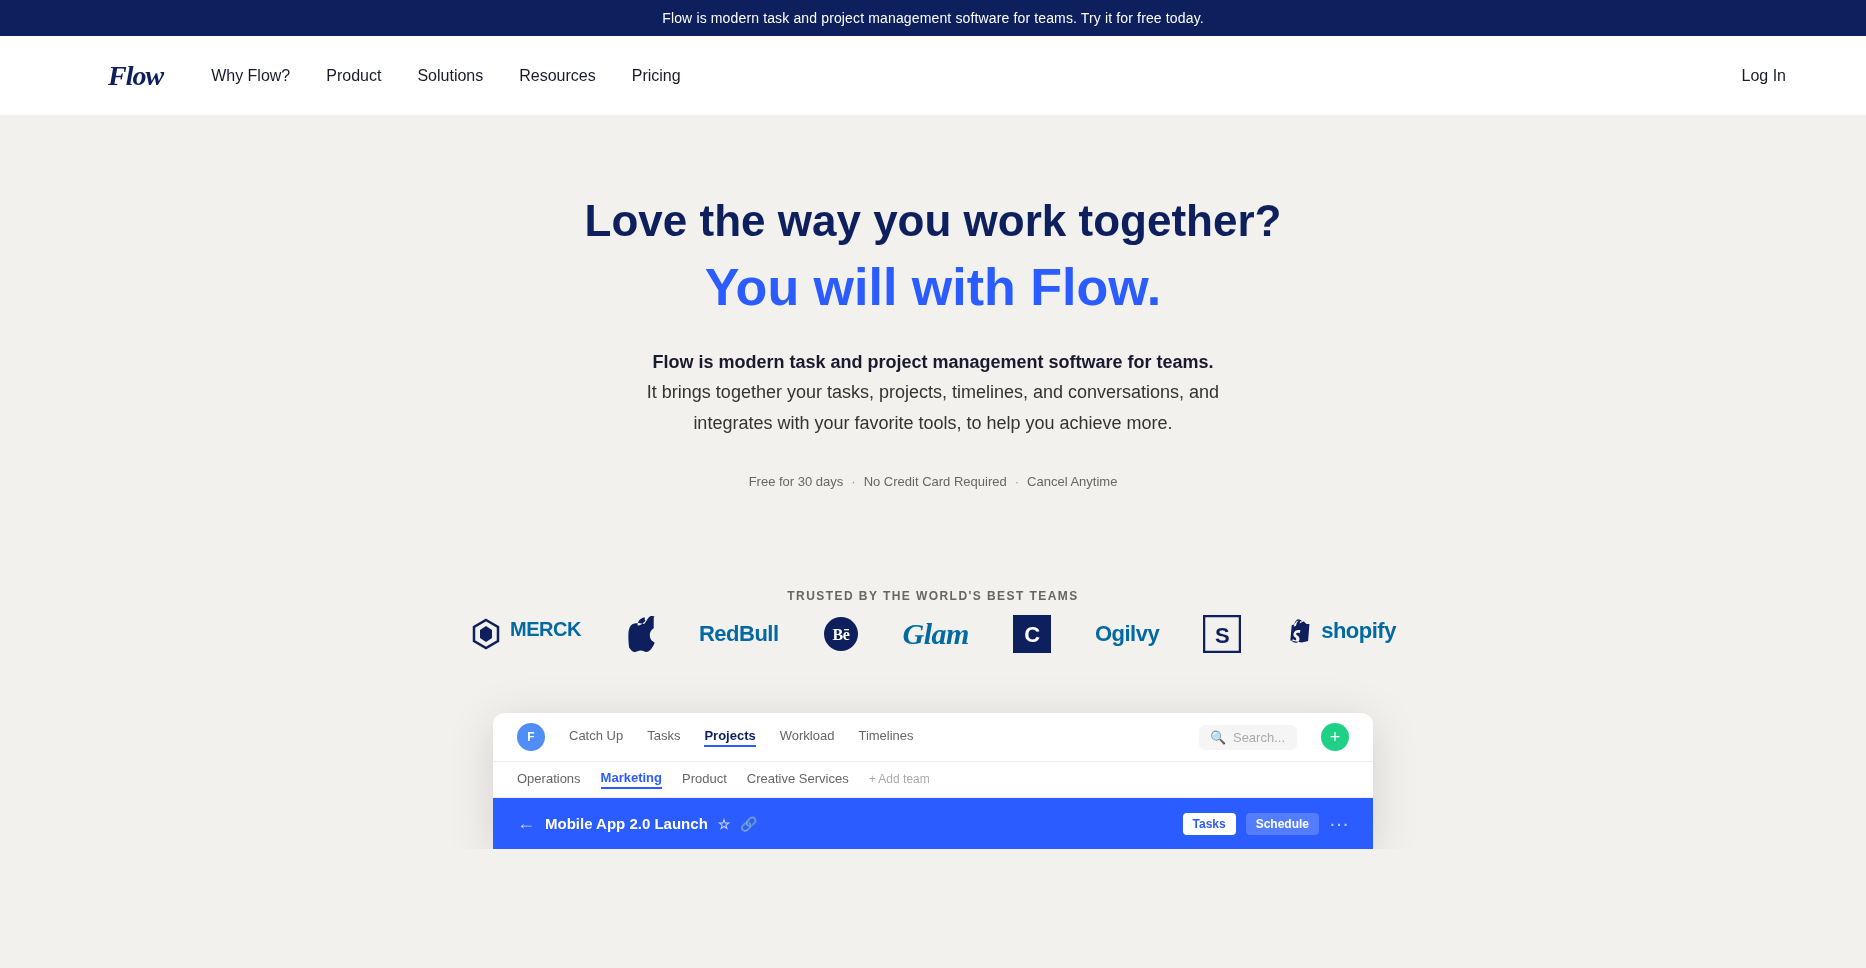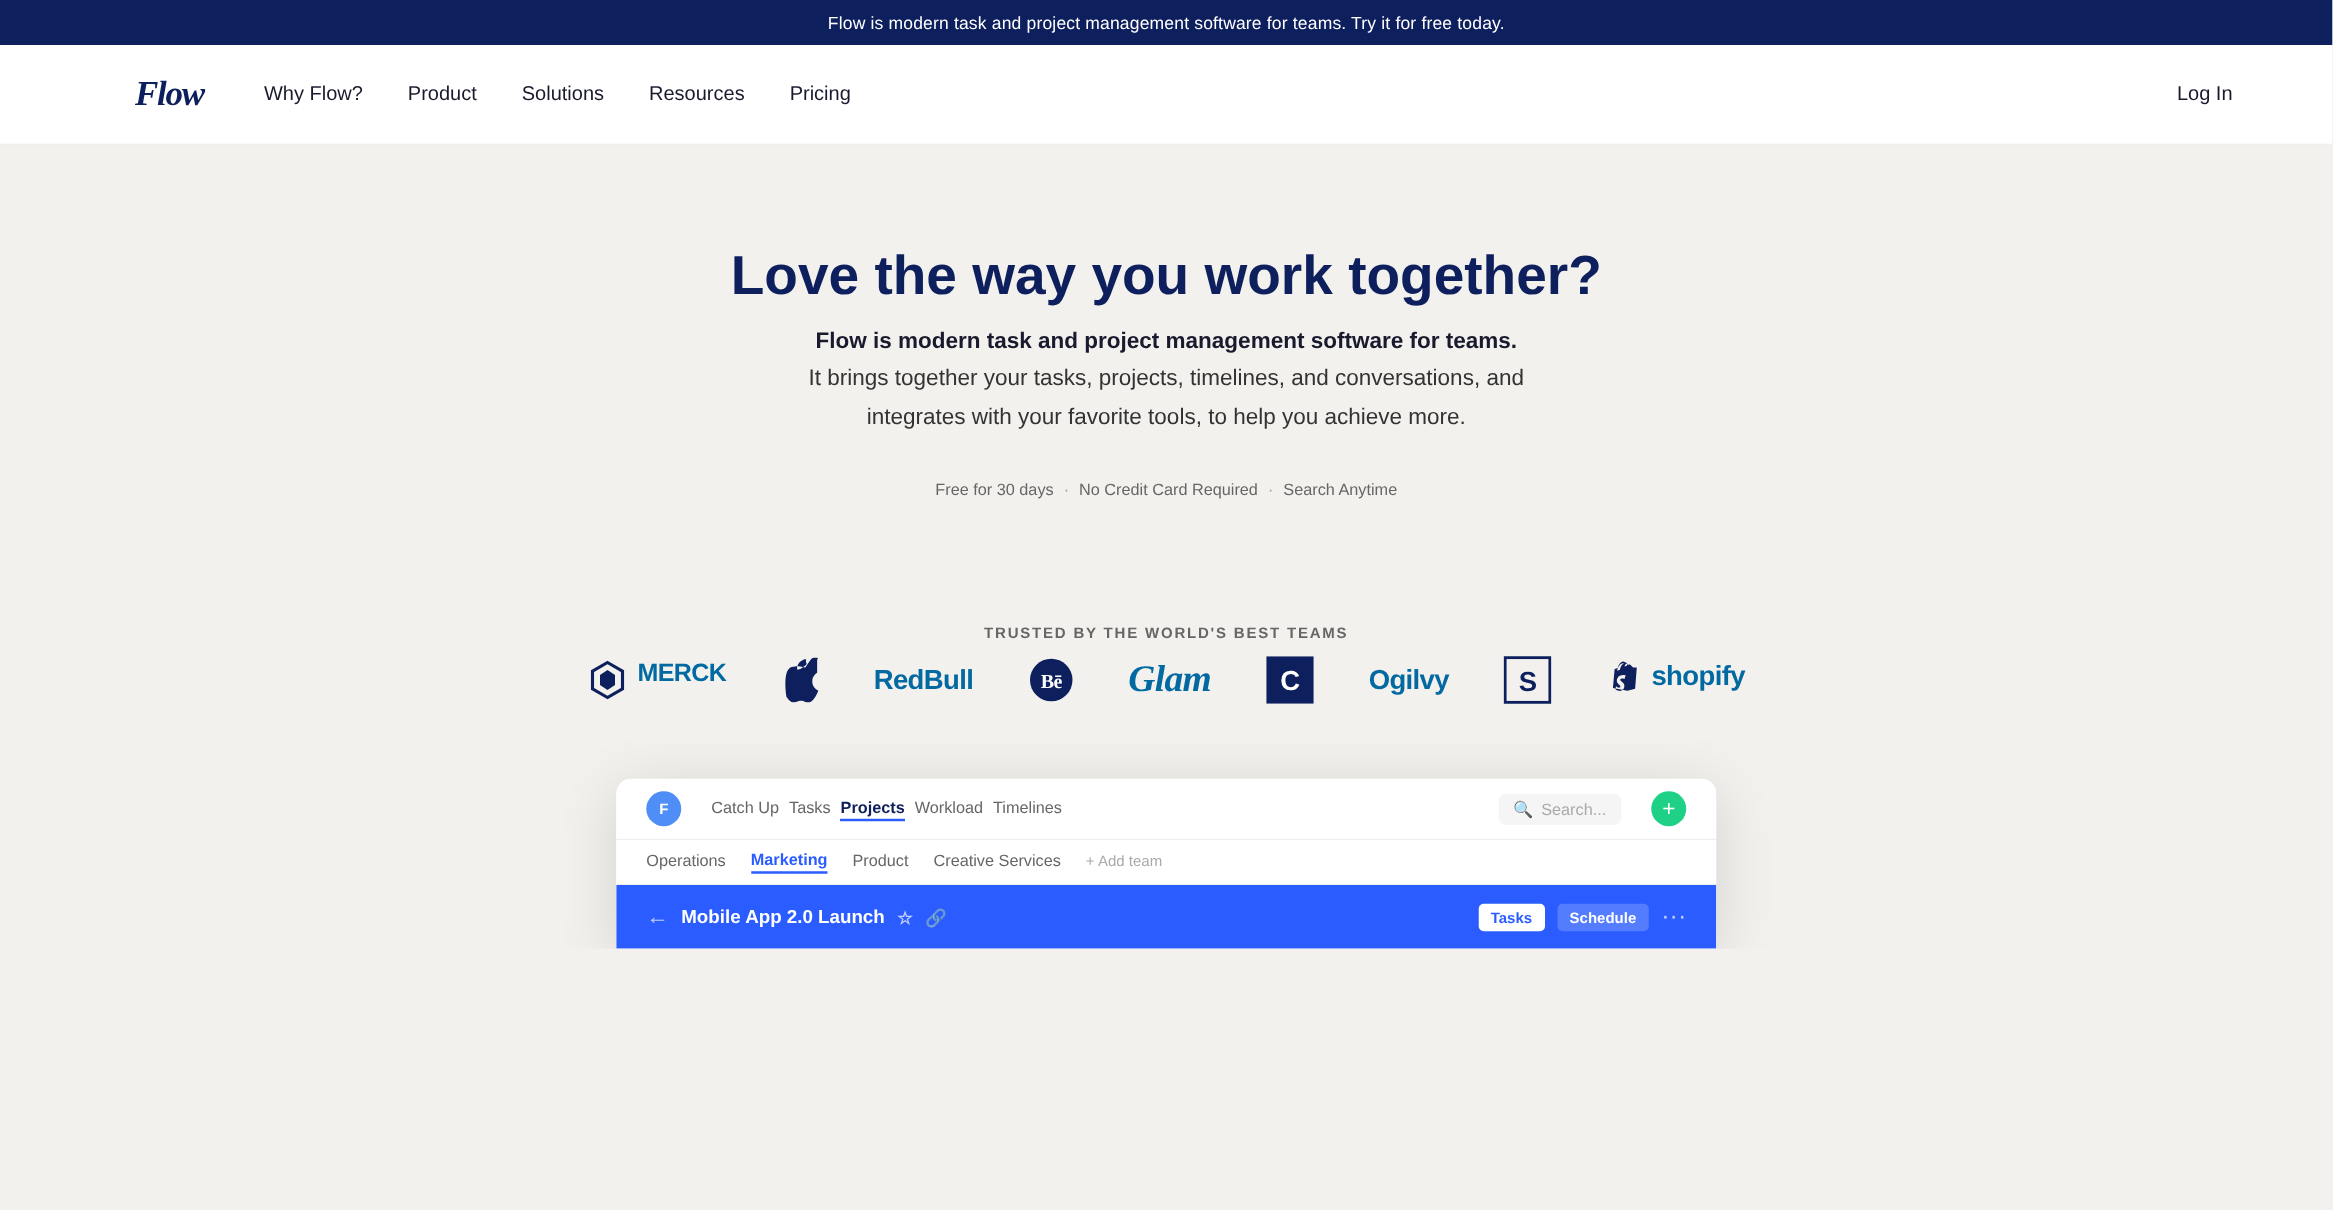--- a/index.html
+++ b/index.html
@@ -197,21 +197,21 @@
       background: #4f8ef7;
       display: flex;
       align-items: center;
       justify-content: center;
       color: #fff;
       font-size: 12px;
       font-weight: 700;
     }
     .app-nav-tabs {
       display: flex;
-      gap: 8px;
+      gap: 24px;
       flex: 1;
     }
     .app-nav-tab {
       font-size: 13px;
       color: #666;
       cursor: pointer;
       padding-bottom: 2px;
     }
     .app-nav-tab.active {
       color: #0d1f5c;
@@ -323,30 +323,31 @@
       <li><a>Solutions</a></li>
       <li><a>Resources</a></li>
       <li><a>Pricing</a></li>
     </ul>
   </div>
   <a class="login-btn">Log In</a>
 </nav>
 
 <section class="hero">
   <h1 class="hero-headline">Love the way you work together?</h1>
+  <span class="hero-headline-blue">You will with Flow.</span>
   <p class="hero-sub">
     <strong>Flow is modern task and project management software for teams.</strong><br>
     <span>It brings together your tasks, projects, timelines, and conversations, and integrates with your favorite tools, to help you achieve more.</span>
   </p>
   <div class="free-note">
     <span>Free for 30 days</span>
     <span class="free-note-dot">·</span>
     <span>No Credit Card Required</span>
     <span class="free-note-dot">·</span>
-    <span>Search Anytime</span>
+    <span>Cancel Anytime</span>
   </div>
 </section>
 
 <div class="trusted">
   <div class="trusted-label">TRUSTED BY THE WORLD'S BEST TEAMS</div>
   <div class="logos-row">
 
     <div class="brand-logo merck">
       <svg width="32" height="32" viewBox="0 0 32 32">
         <polygon points="16,2 28,9 28,23 16,30 4,23 4,9" fill="none" stroke="#0d1f5c" stroke-width="2.5"></polygon>

